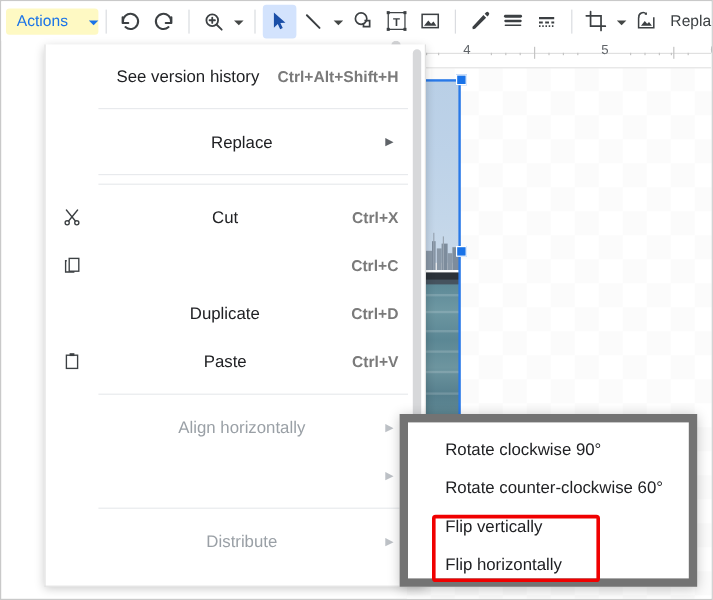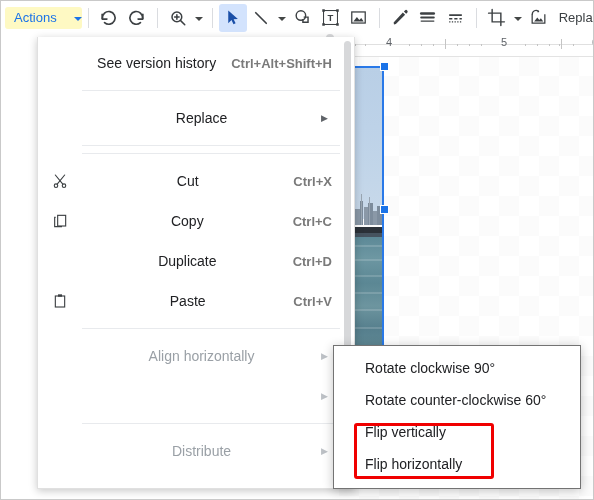--- a/index.html
+++ b/index.html
@@ -177,21 +177,21 @@
   }
   .menu-scroll{
     position:absolute;right:3px;top:4px;width:7px;height:400px;
     background:#d7d8da;border-radius:5px;
   }
 
   
   .submenu{
     position:absolute;left:332px;top:344px;width:248px;height:144px;
     background:#fff;
-    border:1px solid #737373;
+    border:7px solid #737373;
     box-shadow:0 2px 10px rgba(0,0,0,.24);
     box-sizing:border-box;
     z-index:20;
     padding-top:6px;
   }
   .sub-item{
     display:flex;align-items:center;
     height:32px;
     padding-left:31px;
     font-size:14px;color:#202124;
@@ -429,21 +429,20 @@
       <span class="mi-accel">Ctrl+X</span>
     </div>
 
     <div class="menu-item tall">
       <span class="mi-icon">
         <svg width="16" height="16" viewBox="0 0 24 24" fill="none" stroke="#3c4043" stroke-width="1.7">
           <rect x="8.5" y="3.5" width="12" height="16"></rect>
           <path d="M5.5 6.5 H4 V20.5 H15"></path>
         </svg>
       </span>
-      <span class="mi-label">Copy</span>
       <span class="mi-accel">Ctrl+C</span>
     </div>
 
     <div class="menu-item tall">
       <span class="mi-icon"></span>
       <span class="mi-label">Duplicate</span>
       <span class="mi-accel">Ctrl+D</span>
     </div>
 
     <div class="menu-item tall">

